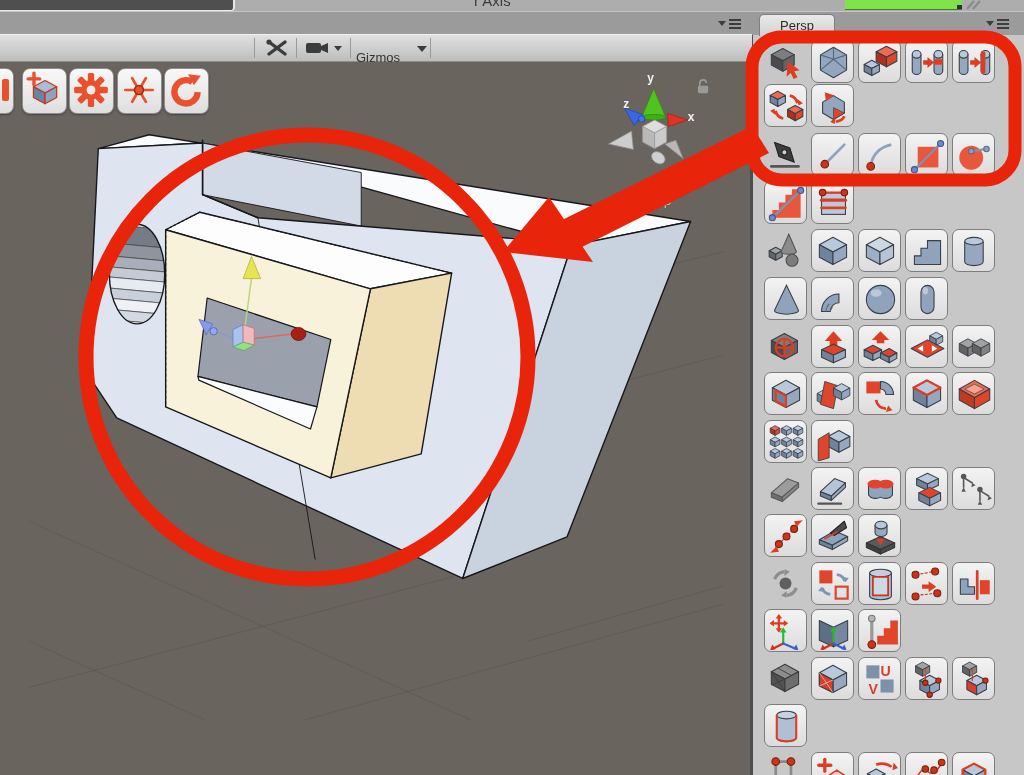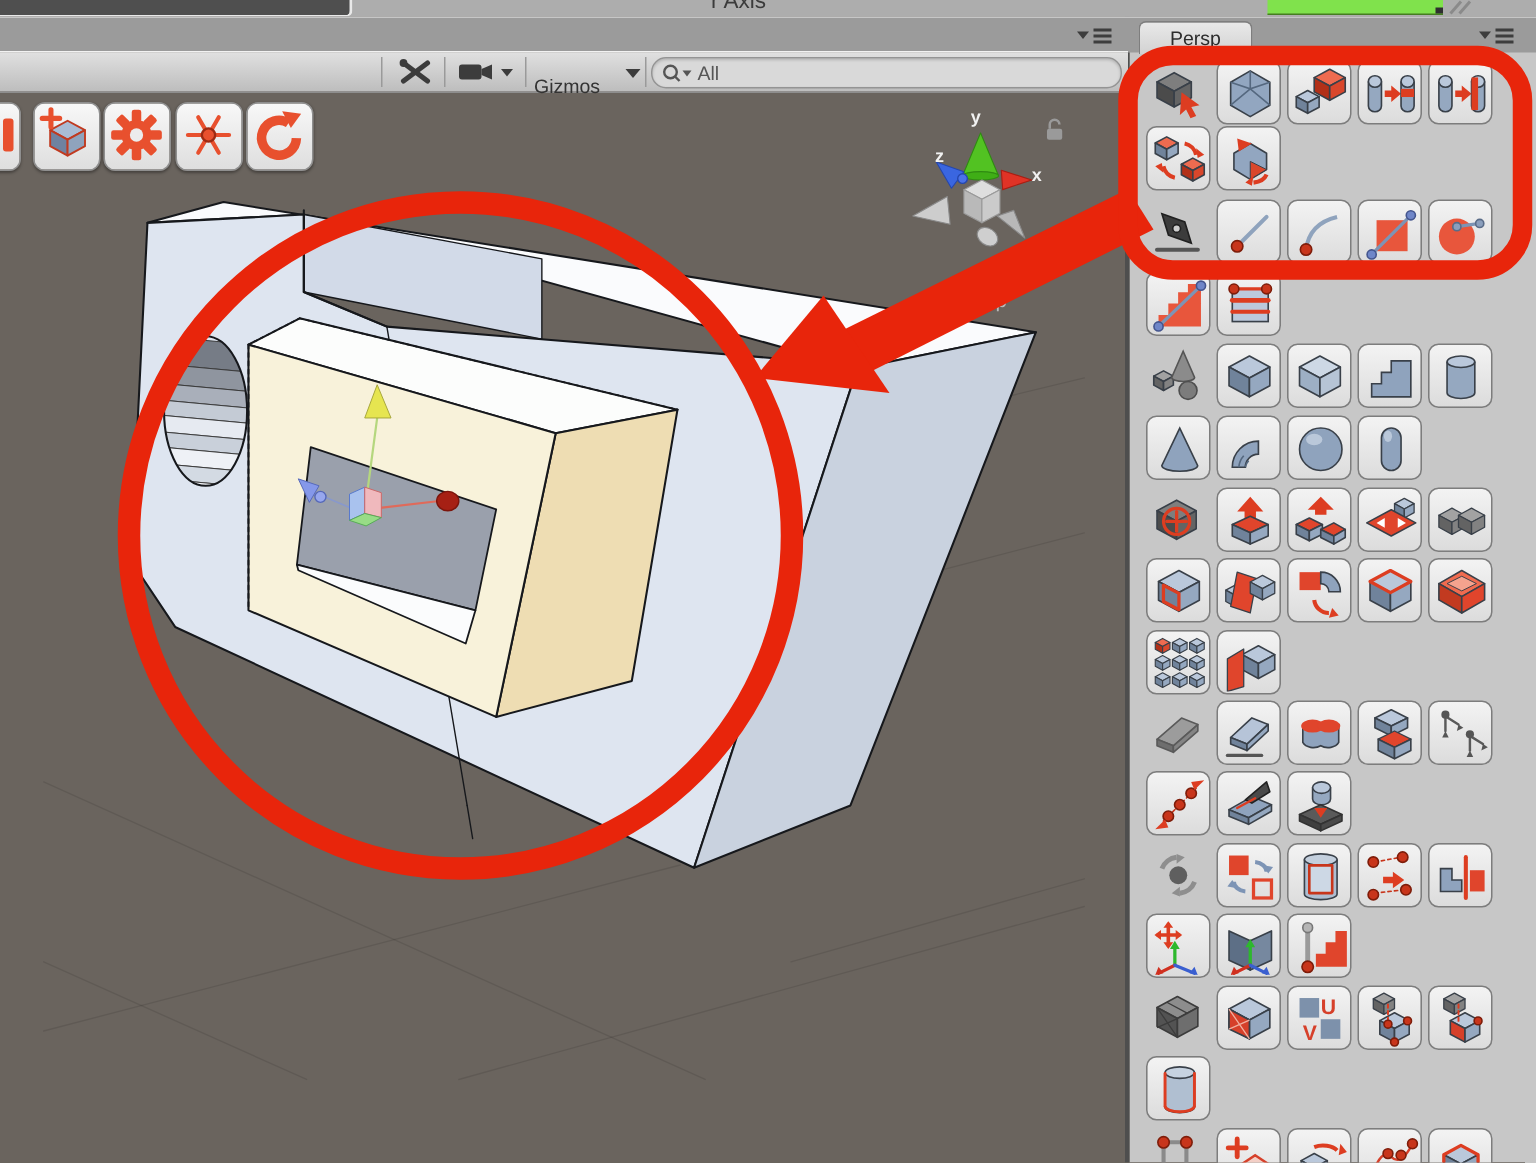--- a/index.html
+++ b/index.html
@@ -91,28 +91,20 @@
     <polygon points="28,5 36,5 32,10" fill="#3c3c3c"></polygon>
   </svg>
   <div class="abs tsep" style="left:350px"></div>
   <div id="gizmos-dd" class="abs">
     <span>Gizmos</span>
   </div>
   <svg class="abs" style="left:416px;top:10px" width="12" height="8">
     <polygon points="1,1 11,1 6,7" fill="#3c3c3c"></polygon>
   </svg>
   <div class="abs tsep" style="left:430px"></div>
-  <div id="searchpill" class="abs">
-    <svg style="position:absolute;left:6px;top:3px" width="24" height="14">
-      <circle cx="6" cy="6" r="4.2" fill="none" stroke="#555" stroke-width="1.6"></circle>
-      <line x1="9" y1="9" x2="12" y2="12" stroke="#555" stroke-width="1.6"></line>
-      <polygon points="14,5 20,5 17,9" fill="#555"></polygon>
-    </svg>
-    <span class="stext">All</span>
-  </div>
 </div>
 
 <div id="viewport" class="abs">
   <svg id="modelsvg" width="752" height="715" viewBox="0 60 752 775" style="position:absolute;left:0;top:0">
       <line x1="0" y1="560" x2="478" y2="775" stroke="rgba(0,0,0,0.10)" stroke-width="1" stroke-linecap="round"></line>
       <line x1="0" y1="690" x2="190" y2="775" stroke="rgba(0,0,0,0.10)" stroke-width="1" stroke-linecap="round"></line>
       <line x1="0" y1="740" x2="460" y2="620" stroke="rgba(0,0,0,0.10)" stroke-width="1" stroke-linecap="round"></line>
       <line x1="300" y1="775" x2="752" y2="650" stroke="rgba(0,0,0,0.10)" stroke-width="1" stroke-linecap="round"></line>
       <line x1="560" y1="430" x2="752" y2="380" stroke="rgba(0,0,0,0.10)" stroke-width="1" stroke-linecap="round"></line>
       <line x1="540" y1="690" x2="752" y2="630" stroke="rgba(0,0,0,0.10)" stroke-width="1" stroke-linecap="round"></line>

